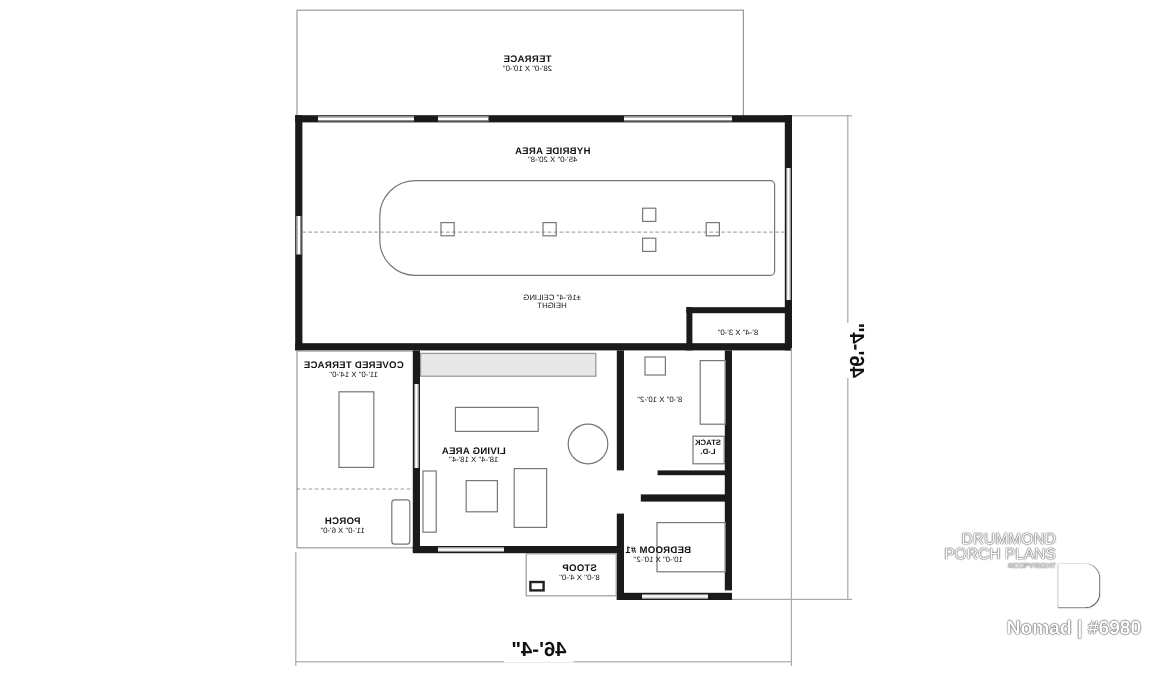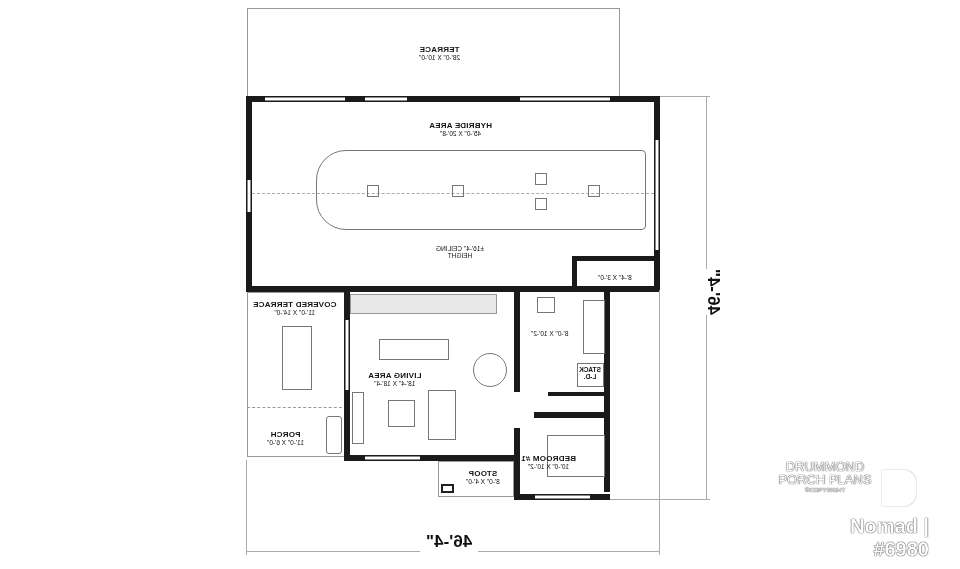--- a/index.html
+++ b/index.html
@@ -115,21 +115,21 @@
 <div class="dim" style="left:420px;top:532px;background:#fff;padding:0 6px;">
   <span class="mir">46'-4"</span>
 </div>
 <div class="abs" style="left:706px;top:96px;height:404px;border-left:1px solid #aaa;"></div>
 <div class="abs" style="left:660px;top:96px;width:50px;border-top:1px solid #aaa;"></div>
 <div class="abs" style="left:610px;top:499px;width:100px;border-top:1px solid #aaa;"></div>
 <div class="dim" style="left:690px;top:278px;background:#fff;padding:4px 0;transform:rotate(90deg) scaleX(-1);transform-origin:center;">
   <span>46'-4"</span>
 </div>
 
-<div class="logo" style="left:770px;top:460px;width:110px;font-size:13px;line-height:13px;text-shadow:0 0 1px #333,0 0 1px #333;text-align:center;">
+<div class="logo" style="left:770px;top:442px;width:110px;font-size:13px;line-height:13px;text-shadow:0 0 1px #333,0 0 1px #333;">
   <div>DRUMMOND</div>
   <div>PORCH PLANS</div>
   <div style="font-size:6px;line-height:8px;">©COPYRIGHT</div>
 </div>
 <div class="abs" style="left:882px;top:470px;width:30px;height:32px;border:2px solid #fff;border-radius:0 12px 12px 0;box-shadow:0 0 1px #333;"></div>
-<div class="logo" style="left:794px;top:515px;width:135px;font-size:20px;font-weight:bold;text-shadow:0 0 1px #222,0 0 1px #222;">
+<div class="logo" style="left:816px;top:515px;width:135px;font-size:16px;font-weight:bold;text-shadow:0 0 1px #222,0 0 1px #222;">
   <span>Nomad | #6980</span>
 </div>
 
 </body></html>

